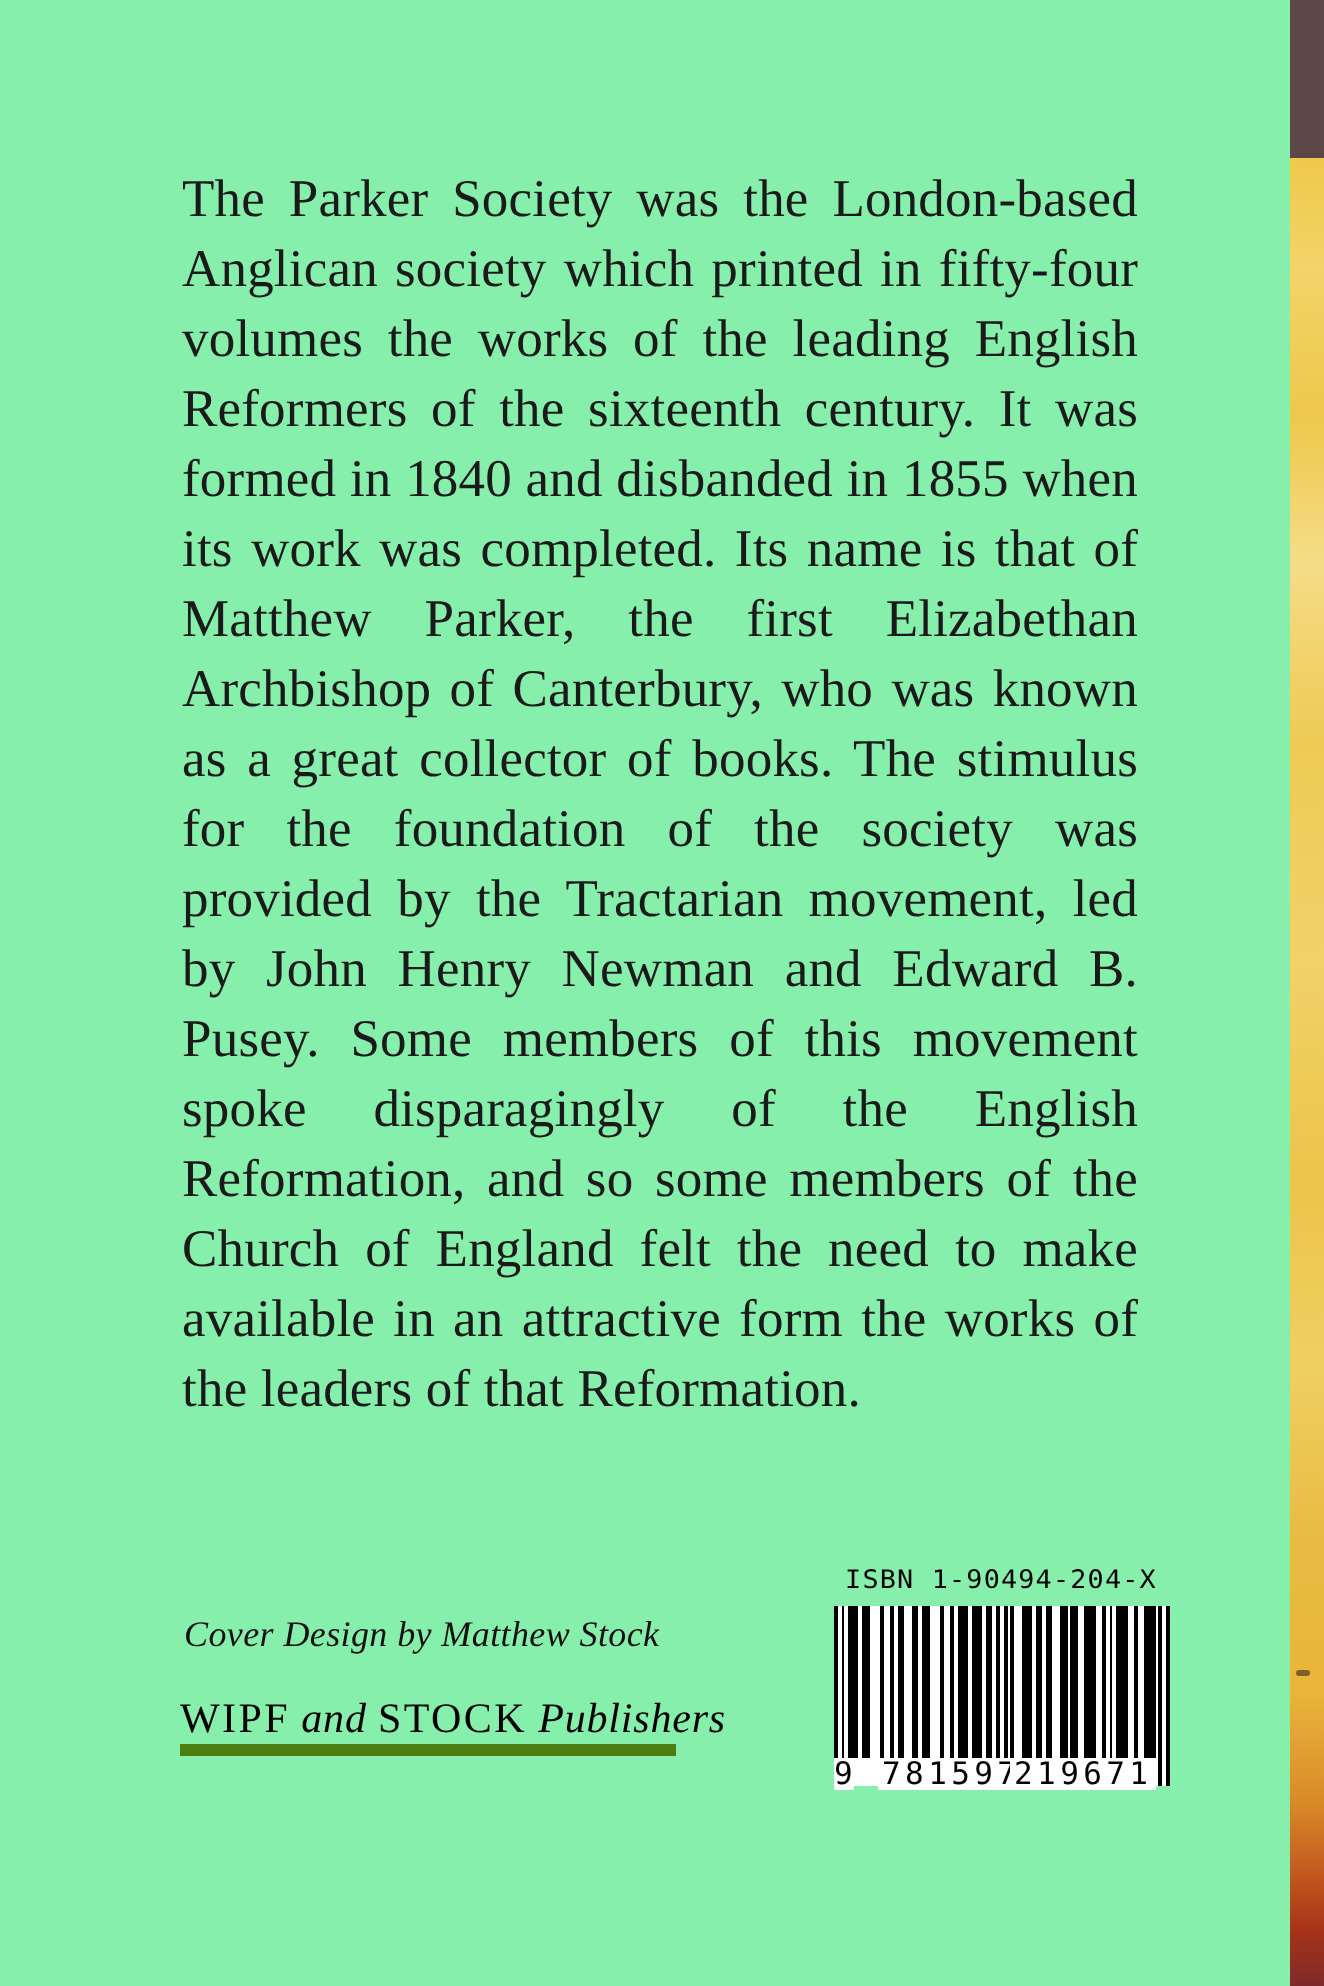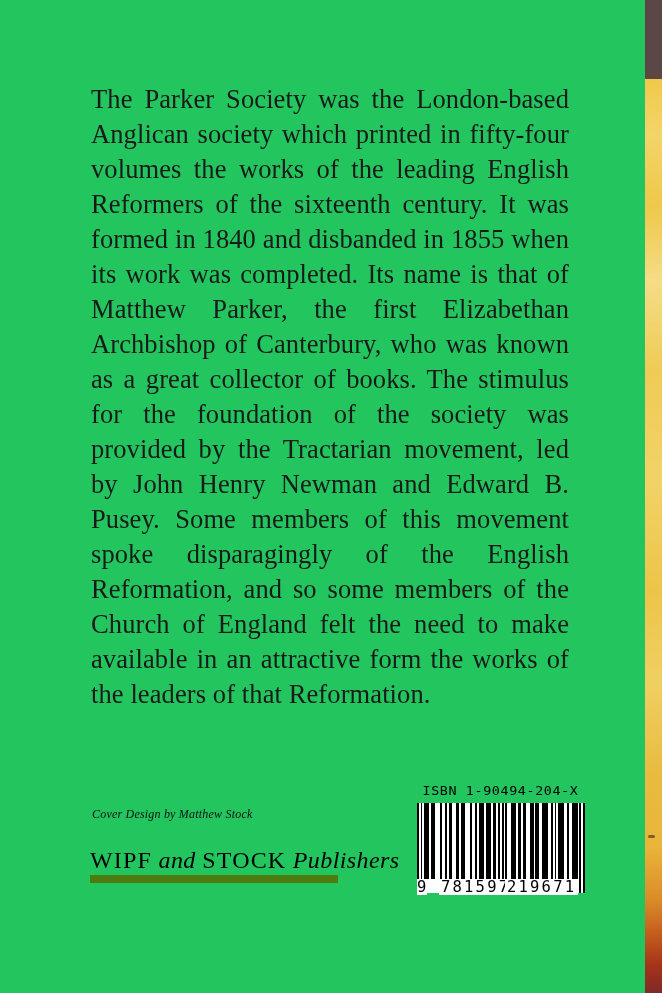--- a/index.html
+++ b/index.html
@@ -7,21 +7,21 @@
     padding: 0;
     background: #ffffff;
   }
   body {
     font-family: "Liberation Serif", "DejaVu Serif", serif;
   }
   .cover {
     position: relative;
     width: 662px;
     height: 993px;
-    background: #22c55e;
+    background: #86efac;
     overflow: hidden;
   }
 
   
   .spine {
     position: absolute;
     top: 0;
     right: 0;
     width: 17px;
     height: 993px;
@@ -82,40 +82,40 @@
   }
   .blurb p:last-child {
     text-align-last: left;
   }
 
   
   .credit {
     position: absolute;
     left: 92px;
     top: 807px;
-    font-size: 12px;
+    font-size: 18px;
     font-style: italic;
     color: #111111;
     letter-spacing: .2px;
     white-space: nowrap;
     text-align: center;
   }
   .publisher {
     position: absolute;
     left: 90px;
     top: 848px;
     width: 248px;
   }
   .publisher-name {
-    font-size: 24px;
+    font-size: 21px;
     color: #000000;
     white-space: nowrap;
     letter-spacing: .4px;
     padding-bottom: 1px;
-    border-bottom: 8px solid #4d7c0f;
+    border-bottom: 6px solid #4d7c0f;
     line-height: 1.08;
   }
   .publisher-name .serif-upright {
     font-style: normal;
     letter-spacing: 1.2px;
   }
   .publisher-name .serif-italic {
     font-style: italic;
   }
   .publisher-address {

